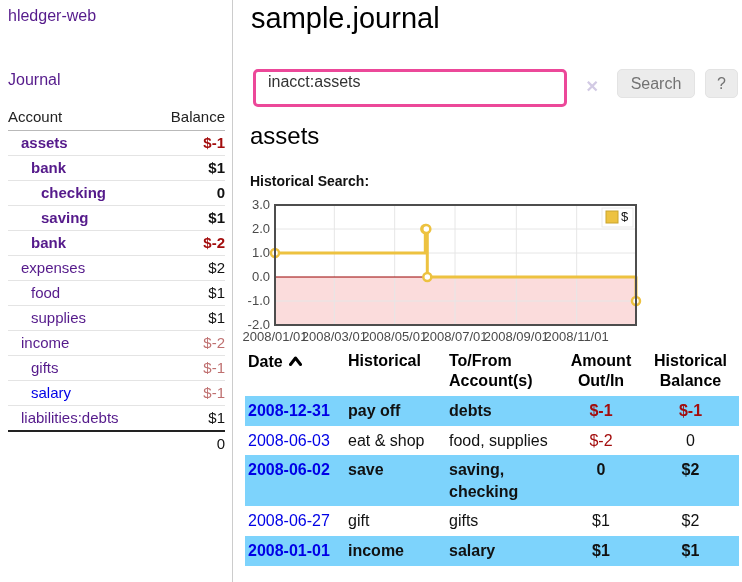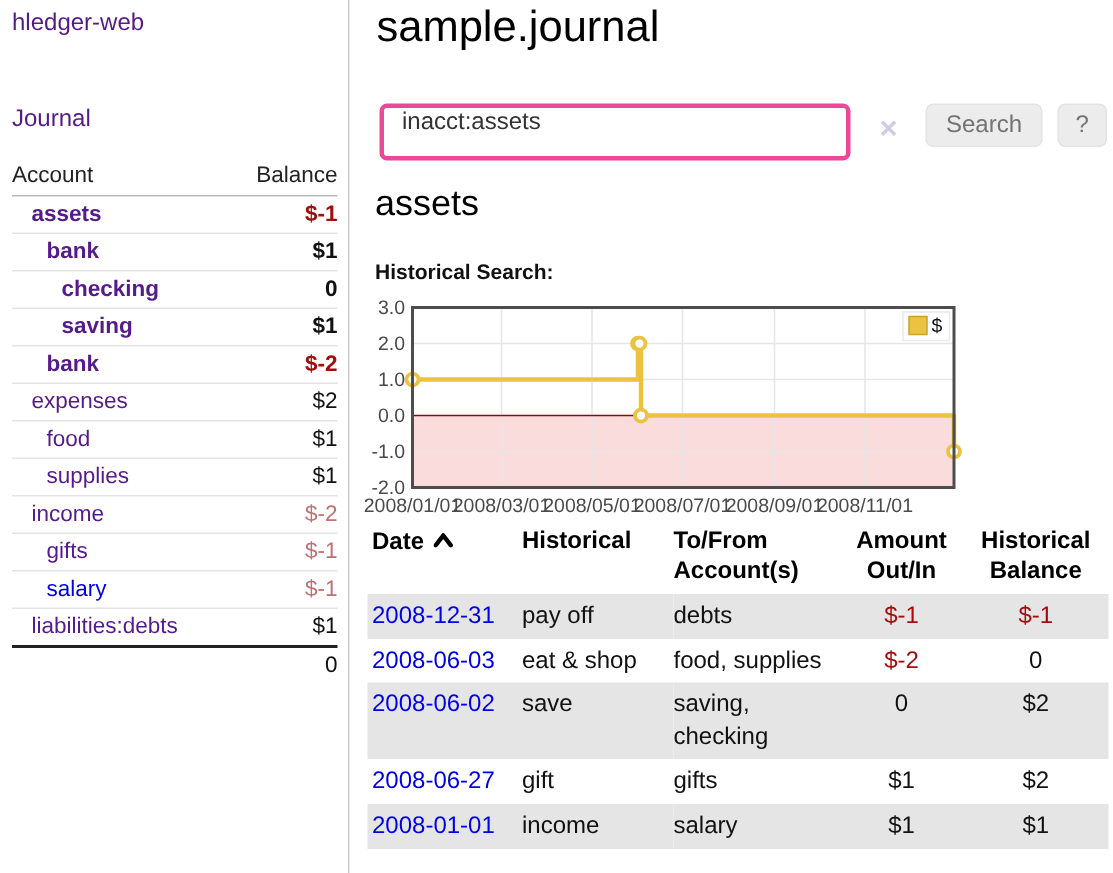--- a/index.html
+++ b/index.html
@@ -72,21 +72,21 @@
   .reg-table col.c5{width:97px;}
   .reg-table th{
     font-weight:bold;text-align:left;vertical-align:top;
     padding:2px 0 6px 0;line-height:1.22;color:#000;
   }
   .reg-table th.r, .reg-table td.r{text-align:center;}
   .reg-table td{padding:4px 0 4px 0;vertical-align:top;line-height:1.35;}
   .reg-table td.c-date{padding-left:3px;}
   .reg-table th.h-date{padding-left:3px;}
   .reg-table td.c-acct{padding-right:8px;}
-  .reg-table tr.shade td{background:#e5e5e5;}
+  .reg-table tr.shade td{background:#7dd3fc;font-weight:bold;}
   .reg-table td.neg{color:#a30d0d;}
   .sort-caret{display:inline-block;margin-left:6px;vertical-align:1px;}
 </style>
 </head>
 <body>
 
 <div class="sidebar">
   <a class="brand purple-link">hledger-web</a>
   <a class="journal-link purple-link">Journal</a>
 

